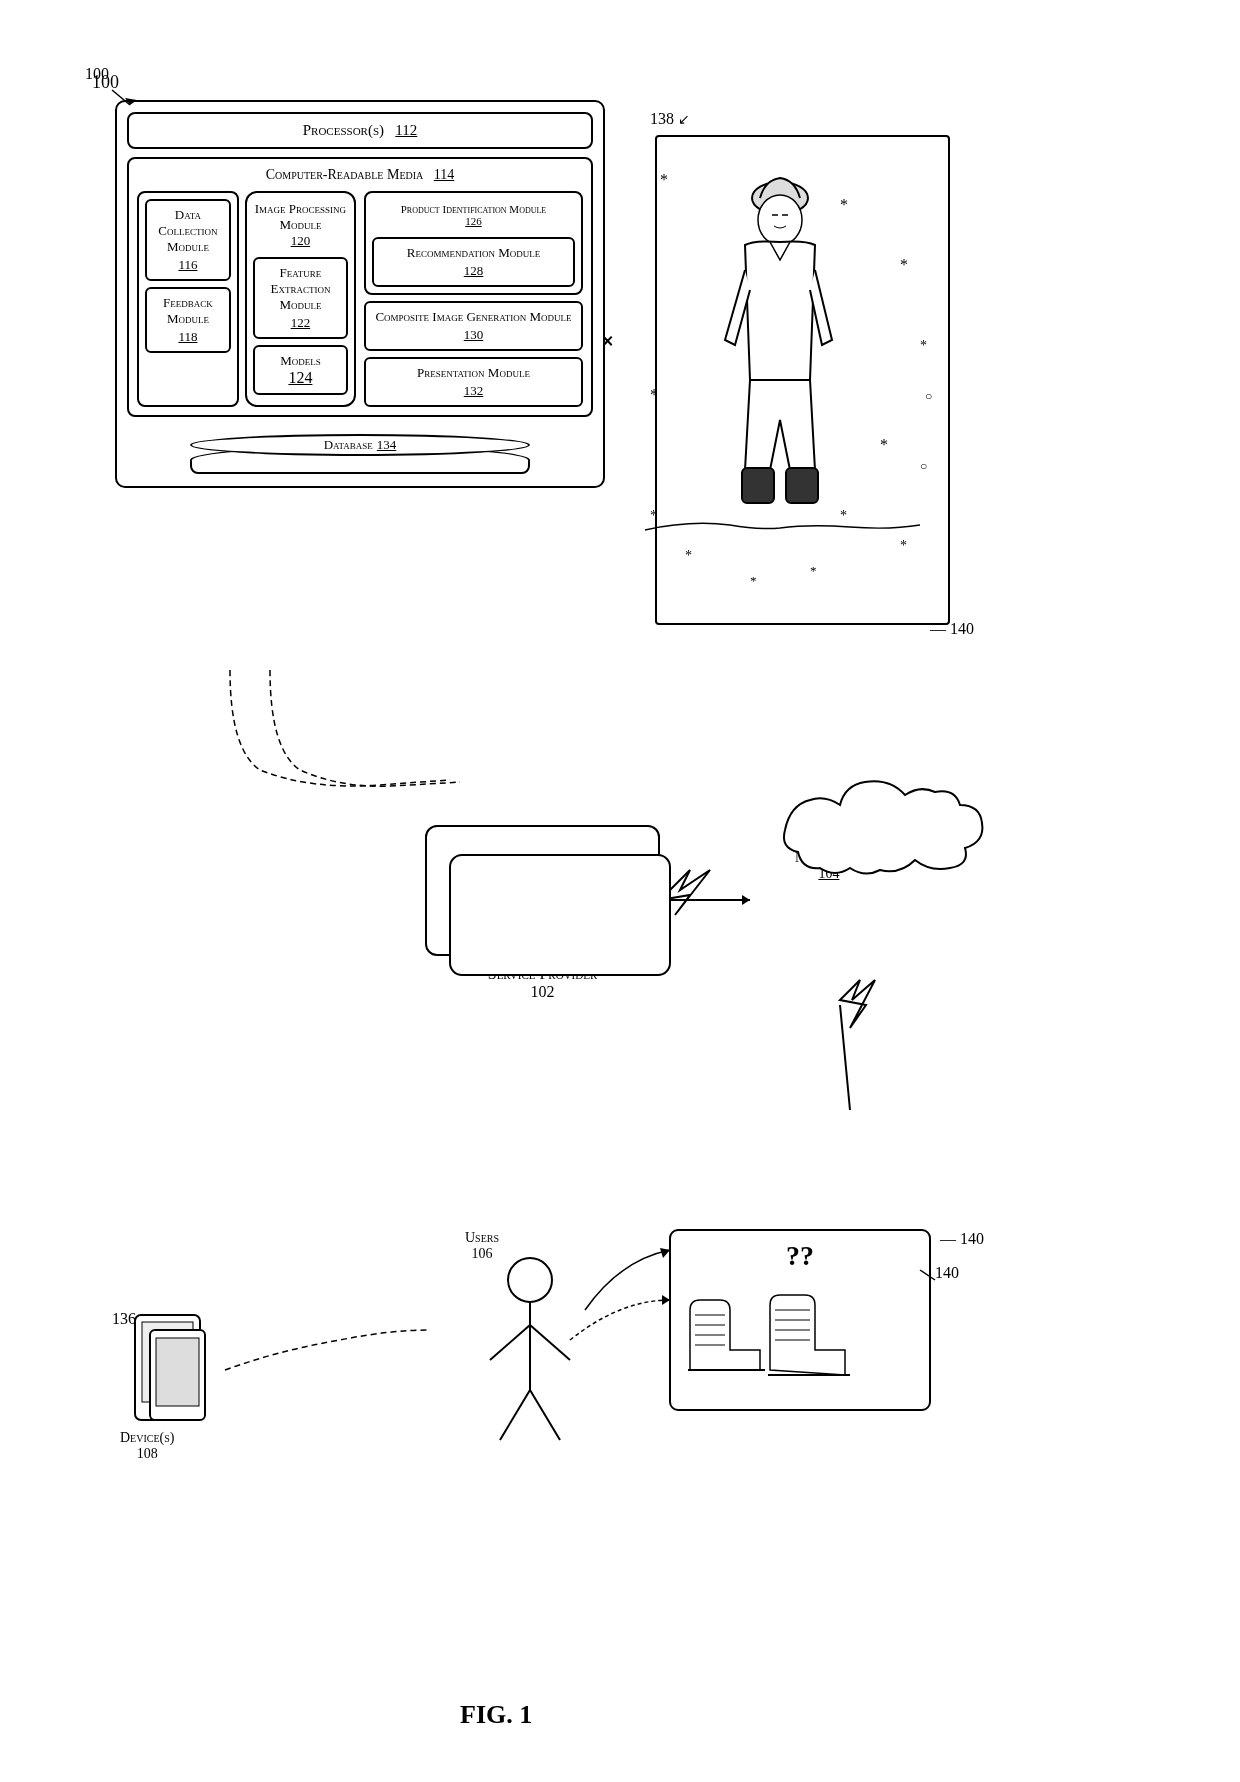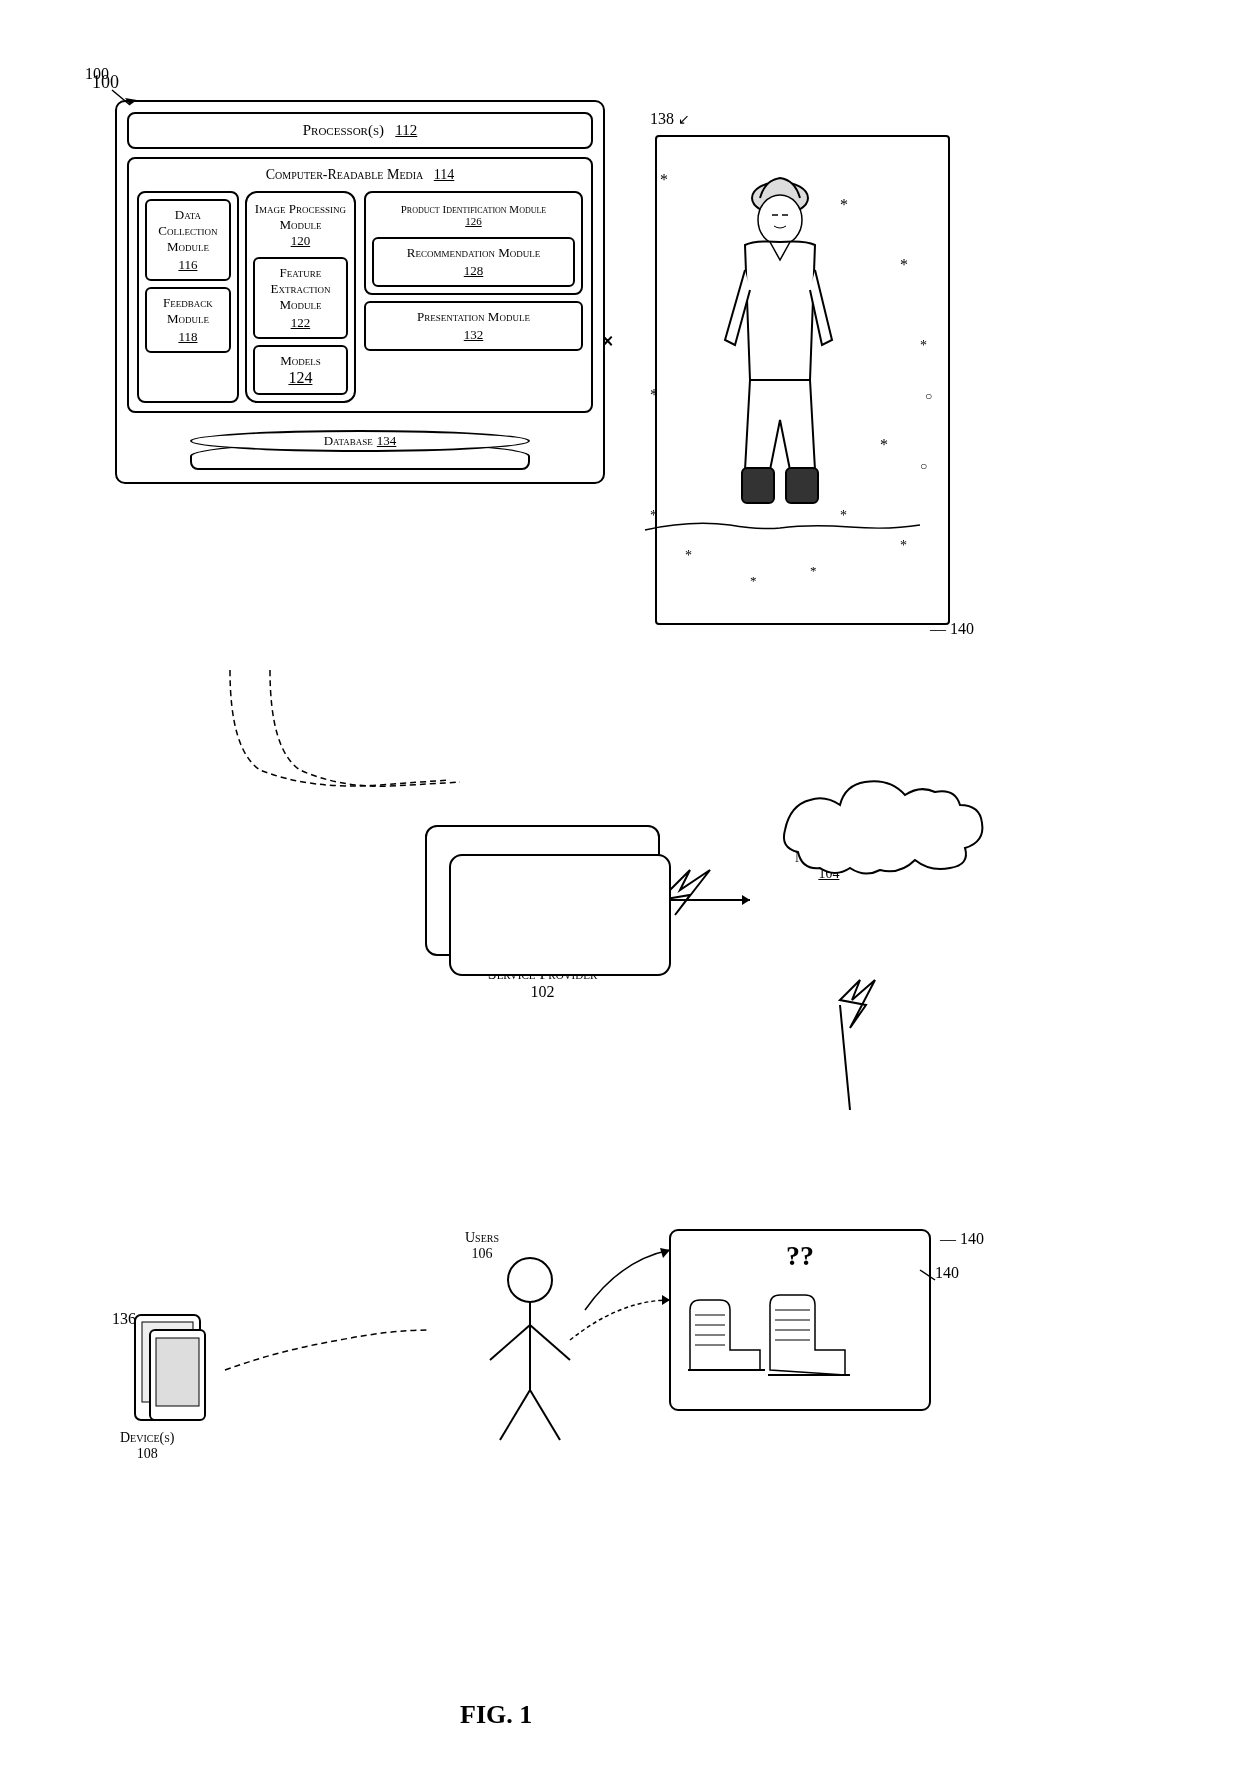--- a/index.html
+++ b/index.html
@@ -241,20 +241,24 @@
               <div style="text-align:center; font-size:11px; padding:4px;">
                 <div class="small-caps">Product Identification Module</div>
                 <span class="underline">126</span>
               </div>
               <div style="border:2px solid #000; border-radius:6px; padding:6px; text-align:center;">
                 <div class="small-caps" style="font-size:13px;">Recommendation Module</div>
                 <span class="underline" style="font-size:13px;">128</span>
               </div>
             </div>
 
+            <div style="border:2px solid #000; border-radius:6px; padding:6px; text-align:center;">
+              <div class="small-caps" style="font-size:13px;">Composite Image Generation Module</div>
+              <span class="underline" style="font-size:13px;">130</span>
+            </div>
 
             <div style="border:2px solid #000; border-radius:6px; padding:6px; text-align:center;">
               <div class="small-caps" style="font-size:13px;">Presentation Module</div>
               <span class="underline" style="font-size:13px;">132</span>
             </div>
           </div>
         </div>
       </div>
 
       <div style="display:flex; justify-content:center; margin-top:17px;">

